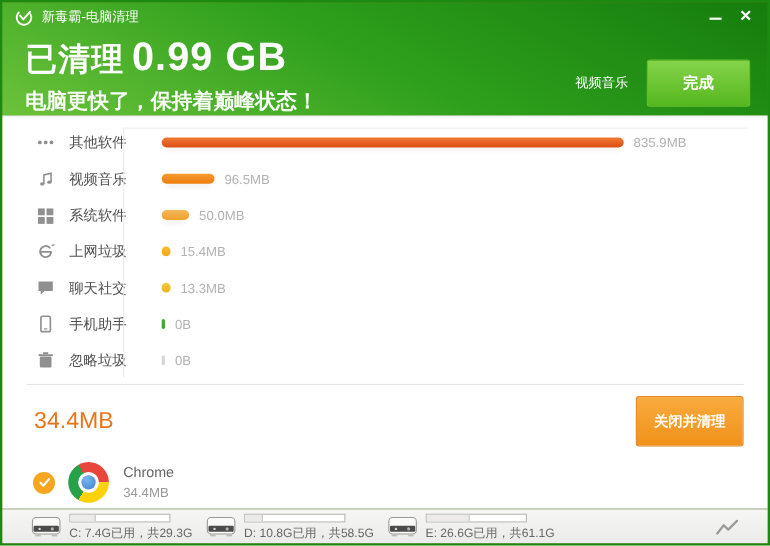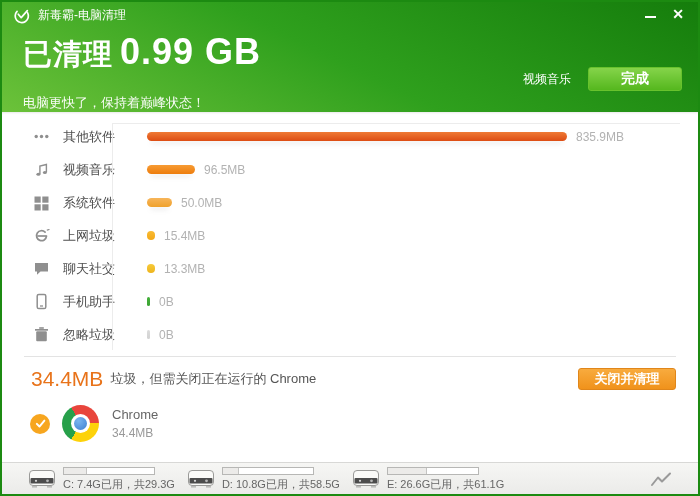--- a/index.html
+++ b/index.html
@@ -11,43 +11,43 @@
   .titlebar { height:27px; display:flex; align-items:center; padding-left:11px; position:relative; }
   .logo { display:flex; margin-right:8px; }
   .win-title { font-size:12px; color:#fff; }
   .win-controls { position:absolute; right:6px; top:2px; display:flex; }
   .win-btn { width:28px; height:20px; display:flex; align-items:center; justify-content:center; color:#fff; cursor:pointer; }
   .min-glyph { display:block; width:11px; border-top:2px solid #fff; margin-top:6px; }
   .close-glyph { font-size:14px; font-weight:bold; line-height:1; }
   .header-main { display:flex; justify-content:space-between; padding:0 16px 0 21px; }
   .big-line { font-size:29px; font-weight:bold; letter-spacing:1px; line-height:1; margin-top:5px; }
   .big-num { margin-left:7px; font-size:36px; }
-  .subtitle { font-size:13px; margin-top:24px; color:rgba(255,255,255,.96); }
+  .subtitle { font-size:19px; margin-top:9px; color:rgba(255,255,255,.96);font-weight:bold; }
   .header-right { display:flex; align-items:center; margin-top:17px; }
   .rescan { font-size:12px; margin-right:17px; cursor:pointer; }
-  .done-btn { width:94px; height:24px; background:linear-gradient(#85d44a,#55b71e); border:1px solid #68c22d; border-radius:3px; color:#fff; font-size:14px; font-weight:bold; cursor:pointer; }
+  .done-btn { width:94px; height:43px; background:linear-gradient(#85d44a,#55b71e); border:1px solid #68c22d; border-radius:3px; color:#fff; font-size:14px; font-weight:bold; cursor:pointer; }
 
   
   .content { flex:1; position:relative; padding-top:8px; background:#fff; box-shadow:inset 0 2px 3px -2px rgba(0,0,0,.18); }
   .chart { position:relative; }
   .axis-v { position:absolute; left:110px; top:3px; bottom:1px; width:1px; background:#ececec; }
   .axis-h { position:absolute; left:110px; top:3px; right:18px; height:1px; background:#ececec; }
   .c-row { height:33px; display:flex; align-items:center; }
   .c-icon { width:17px; height:17px; margin-left:31px; color:#8f8f8f; display:flex; align-items:center; justify-content:center; flex:0 0 17px; }
   .c-label { margin-left:13px; width:84px; font-size:13px; color:#4f4f4f; }
   .c-bar { height:9px; border-radius:5px; flex:0 0 auto; }
   .c-shadow { box-shadow:0 6px 5px -4px rgba(110,110,110,.4); }
   .c-val { margin-left:9px; font-size:12px; color:#b2b2b2; }
 
   .divider { margin:5px 22px 0; border-top:1px solid #e3e3e3; }
 
   .msg-row { display:flex; align-items:center; padding:10px 22px 0; }
   .msg { font-size:13px; color:#555; display:flex; align-items:center; }
   .msg-amount { font-size:21px; color:#e8731a; margin:0 7px; }
-  .close-btn { margin-left:auto; width:98px; height:22px; background:linear-gradient(#f8ab3e,#f0921b); border:1px solid #e0861a; border-radius:3px; color:#fff; font-size:13px; font-weight:bold; cursor:pointer; }
+  .close-btn { margin-left:auto; width:98px; height:46px; background:linear-gradient(#f8ab3e,#f0921b); border:1px solid #e0861a; border-radius:3px; color:#fff; font-size:13px; font-weight:bold; cursor:pointer; }
 
   .app-row { display:flex; align-items:center; padding:14px 0 0 28px; }
   .checkbox { width:20px; height:20px; border-radius:50%; background:#f7a61f; display:flex; align-items:center; justify-content:center; cursor:pointer; flex:0 0 20px; }
   .chrome-logo { width:37px; height:37px; margin-left:12px; border-radius:50%; position:relative; flex:0 0 37px;
     background:conic-gradient(from 0deg,#e8453c 0 90deg,#fdd20a 90deg 210deg,#27a04a 210deg 330deg,#e8453c 330deg 360deg); }
   .chrome-logo::before { content:""; position:absolute; inset:9px; background:#fff; border-radius:50%; }
   .chrome-logo::after { content:""; position:absolute; inset:12px; background:radial-gradient(circle at 35% 30%,#7ab6f0,#3e7fd0); border-radius:50%; }
   .app-info { margin-left:13px; }
   .app-name { font-size:13px; color:#666; }
   .app-size { font-size:12px; color:#999; margin-top:4px; }
@@ -192,21 +192,20 @@
     <span class="c-bar" style="width: 3px; background: linear-gradient(rgb(220, 220, 220), rgb(210, 210, 210));"></span>
     <span class="c-val">0B</span>
   </div>
 </div>
 
     <div class="divider"></div>
 
     <div class="msg-row">
       <div class="msg">
         <span class="msg-amount">34.4MB</span>
-        <span>垃圾，但需关闭正在运行的 Chrome</span>
       </div>
       <button class="close-btn">关闭并清理</button>
     </div>
 
     <div class="app-row">
       <span class="checkbox">
         <svg width="13" height="13" viewBox="0 0 16 16">
           <path d="M3.5 8.5 l3.2 3.2 L12.8 4.5" stroke="#fff" stroke-width="2.4" fill="none" stroke-linecap="round" stroke-linejoin="round"></path>
         </svg>
       </span>

